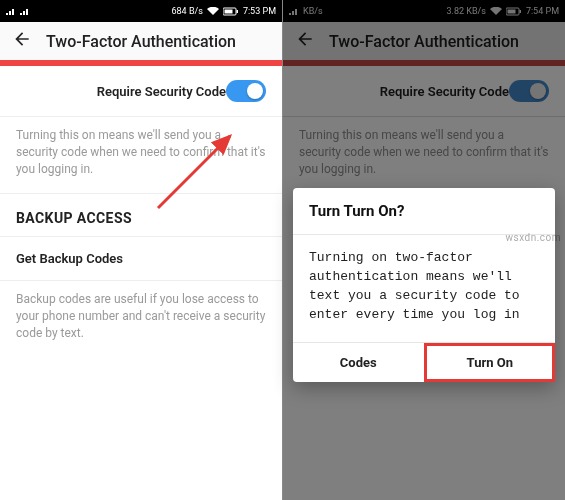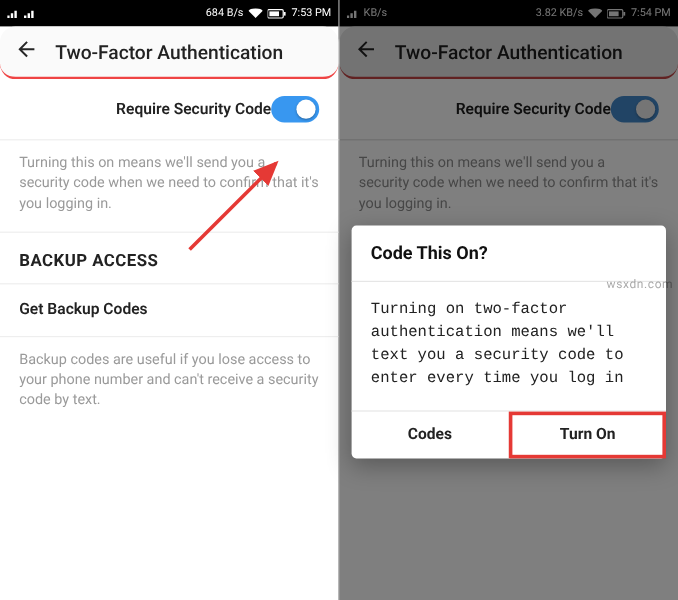--- a/index.html
+++ b/index.html
@@ -2,21 +2,21 @@
 <html><head>
 <meta charset="utf-8">
 <style>
   * { box-sizing: border-box; margin: 0; padding: 0; font-family: -apple-system, BlinkMacSystemFont, "Segoe UI", Roboto, Helvetica, Arial, sans-serif; }
   body { background: #888; display: flex; width: 565px; height: 500px; overflow: hidden; }
   .phone { width: 334px; height: 500px; background: #fff; position: relative; display: flex; flex-direction: column; }
   .phone.left { margin-right: 1px; }
   .statusbar { height: 22px; background: #000; color: #fff; font-size: 9px; display: flex; align-items: center; justify-content: space-between; padding: 0 6px; }
   .statusbar .sb-left, .statusbar .sb-right { display: flex; align-items: center; gap: 4px; }
   .sb-icon { display: inline-flex; }
-  .header { height: 44px; display: flex; align-items: center; padding: 12px 12px; gap: 14px; border-bottom: 2px solid #ef4444; background: #fafafa; border-radius: 13px; }
+  .header { height: 44px; display: flex; align-items: center; padding: 12px 12px; gap: 14px; border-bottom: 6px solid #ef4444; background: #fafafa; }
   .header-title { font-size: 16px; font-weight: 500; color: #222; }
   .content { padding: 0; flex: 1; position: relative; }
   .row { display: flex; align-items: center; justify-content: flex-end; padding: 14px 16px; border-bottom: 1px solid #eee; }
   .row-label { font-size: 13px; font-weight: 600; color: #222; }
   .desc { font-size: 12px; color: #9a9a9a; padding: 10px 16px 16px 16px; line-height: 1.4; border-bottom: 1px solid #eee; }
   .section-title { font-size: 14px; font-weight: 700; letter-spacing: 0.4px; padding: 16px 16px 10px 16px; border-bottom: 1px solid #eee; color: #222; }
   .link-row { font-size: 13px; font-weight: 600; padding: 14px 16px; border-bottom: 1px solid #eee; color: #222; }
   .toggle { width: 40px; height: 22px; border-radius: 11px; position: relative; }
   .toggle.on { background: #3897f0; }
   .toggle .knob { width: 16px; height: 16px; border-radius: 50%; background: #fff; position: absolute; top: 3px; right: 3px; box-shadow: 0 1px 2px rgba(0,0,0,.3); }
@@ -138,21 +138,21 @@
             <div class="knob"></div>
           </div>
       </div>
       <div class="desc" style="border-bottom:none">Turning this on means we'll send you a security code when we need to confirm that it's you logging in.</div>
     </div>
   </div>
 
   <div class="overlay"></div>
 
   <div class="dialog">
-    <div class="dialog-title">Code This On?</div>
+    <div class="dialog-title">Turn Turn On?</div>
     <div class="dialog-body">Turning on two-factor authentication means we'll text you a security code to enter every time you log in</div>
     <div class="dialog-actions">
       <div class="dialog-btn">Codes</div>
       <div class="dialog-btn highlight-box">Turn On</div>
     </div>
   </div>
 
   <div class="watermark">wsxdn.com</div>
 </div>
 

